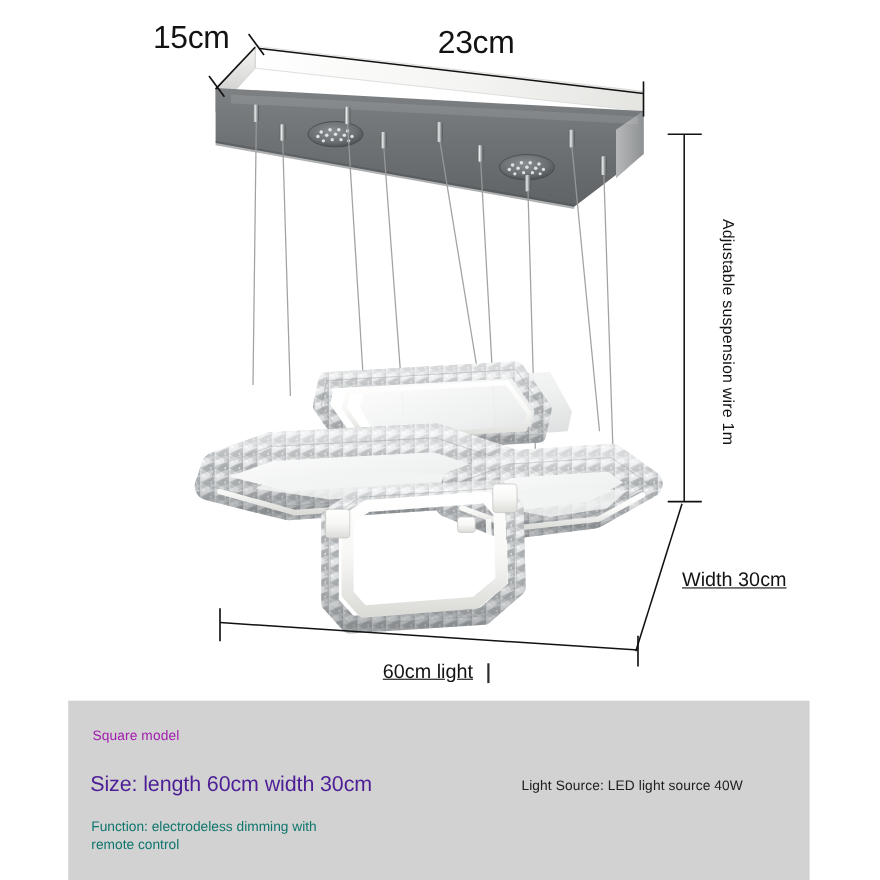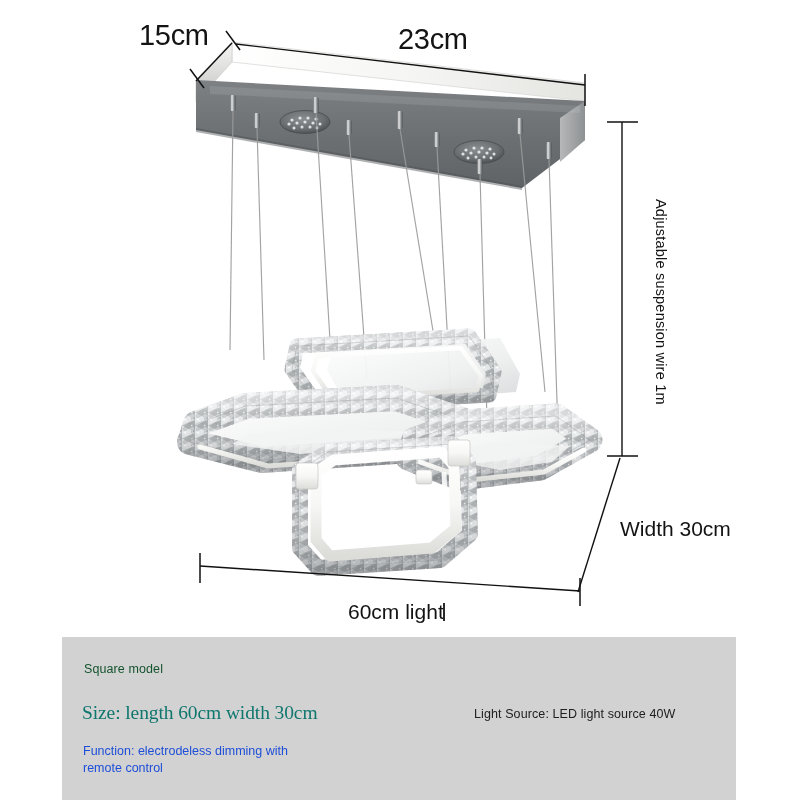--- a/index.html
+++ b/index.html
@@ -23,49 +23,49 @@
 
   
   .dim-label {
     position: absolute;
     font-family: "Liberation Sans", sans-serif;
     color: #131313;
     white-space: nowrap;
     line-height: 1;
   }
   .dim-lg { font-size: 29px; letter-spacing: -0.3px; }
-  .dim-md { font-size: 21px; }
+  .dim-md { font-size: 18px; text-decoration: underline; }
   .dim-vert {
     font-size: 14.5px;
     transform-origin: 0 0;
     transform: rotate(90deg);
     letter-spacing: 0.2px;
   }
 
   
   #product { position: absolute; left: 0; top: 0; width: 800px; height: 640px; }
 
   
   #spec-panel {
     position: absolute;
     left: 62px; top: 637px;
     width: 674px; height: 163px;
     background: #d2d2d2;
   }
   .spec-model {
     position: absolute; left: 22px; top: 25px;
-    font-size: 12.5px; color: #14532d; letter-spacing: .1px;
+    font-size: 12.5px; color: #a21caf; letter-spacing: .1px;
   }
   .spec-size {
     position: absolute; left: 20px; top: 65px;
-    font-size: 19.5px; color: #0f766e; letter-spacing: -.1px; font-family: Liberation Serif, serif;
+    font-size: 19.5px; color: #4c1d95; letter-spacing: -.1px;
   }
   .spec-function {
     position: absolute; left: 21px; top: 106px;
-    font-size: 12.5px; color: #1d4ed8; line-height: 1.32; width: 230px;
+    font-size: 12.5px; color: #0f766e; line-height: 1.32; width: 230px;
   }
   .spec-light {
     position: absolute; left: 412px; top: 70px;
     font-size: 12.5px; color: #202020; letter-spacing: .1px; text-align: center;
   }
   .spec-space {
     position: absolute; left: 412px; top: 101px;
     font-size: 20px; color: #141414; letter-spacing: -.1px;
   }
 </style>

